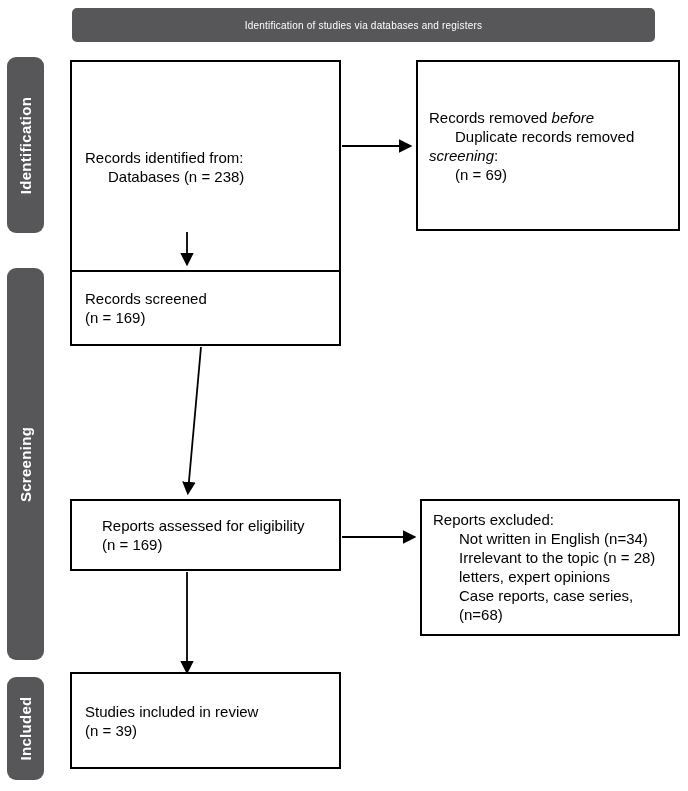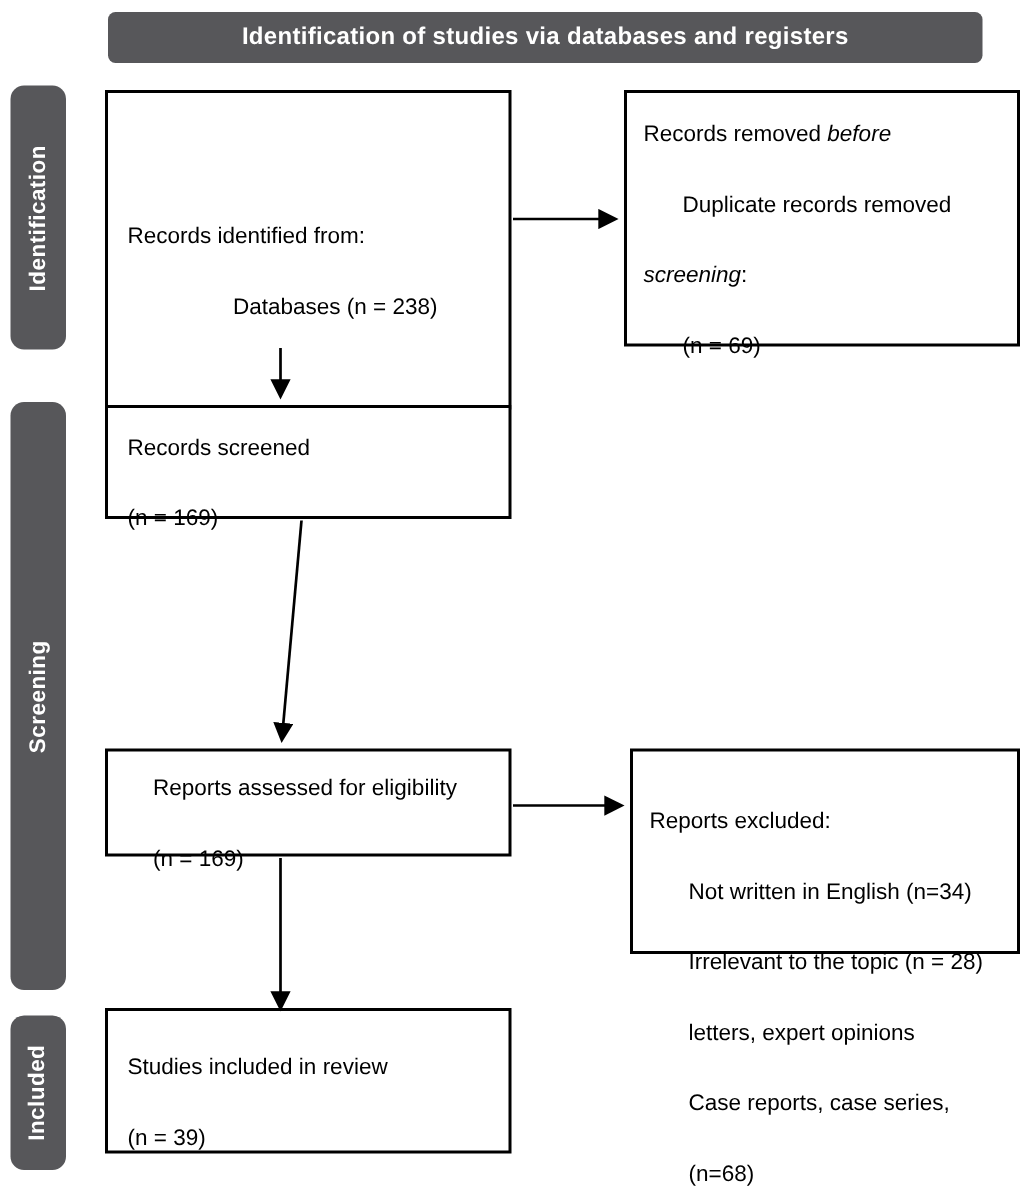--- a/index.html
+++ b/index.html
@@ -15,22 +15,22 @@
   }
 
   .header-bar {
     position: absolute;
     left: 72px; top: 8px;
     width: 583px; height: 34px;
     background: #57575a;
     border-radius: 5px;
     display: flex; align-items: center; justify-content: center;
     color: #ffffff;
-    font-weight: bold;
-    font-size: 16px;
+    font-weight: normal;
+    font-size: 10px;
     letter-spacing: 0.2px;
   }
 
   .stage-bar {
     position: absolute;
     left: 7px;
     width: 37px;
     background: #57575a;
     border-radius: 9px;
     display: flex; align-items: center; justify-content: center;
@@ -52,23 +52,23 @@
     background: #ffffff;
     border: 2px solid #000000;
     font-size: 15px;
     line-height: 19px;
   }
   .box.vcenter {
     display: flex;
     flex-direction: column;
     justify-content: center;
   }
-  .line { white-space: nowrap; margin-top: 28px; }
+  .line { white-space: nowrap; }
   .indent { padding-left: 26px; }
-  .indent-sm { padding-left: 23px; text-align: center; }
+  .indent-sm { padding-left: 23px; }
   em { font-style: italic; }
 
   .box-records-identified { left: 70px;  top: 60px;  width: 271px; height: 213px; padding-left: 13px; }
   .box-records-removed    { left: 416px; top: 60px;  width: 264px; height: 171px; padding-left: 11px; padding-right: 6px; }
   .box-records-screened   { left: 70px;  top: 270px; width: 271px; height: 76px;  padding-left: 13px; }
   .box-reports-assessed   { left: 70px;  top: 499px; width: 271px; height: 72px;  padding-left: 30px; }
   .box-reports-excluded   { left: 420px; top: 499px; width: 260px; height: 137px; padding: 9px 6px 0 11px; }
   .box-studies-included   { left: 70px;  top: 672px; width: 271px; height: 97px;  padding-left: 13px; }
 
   .arrows {

